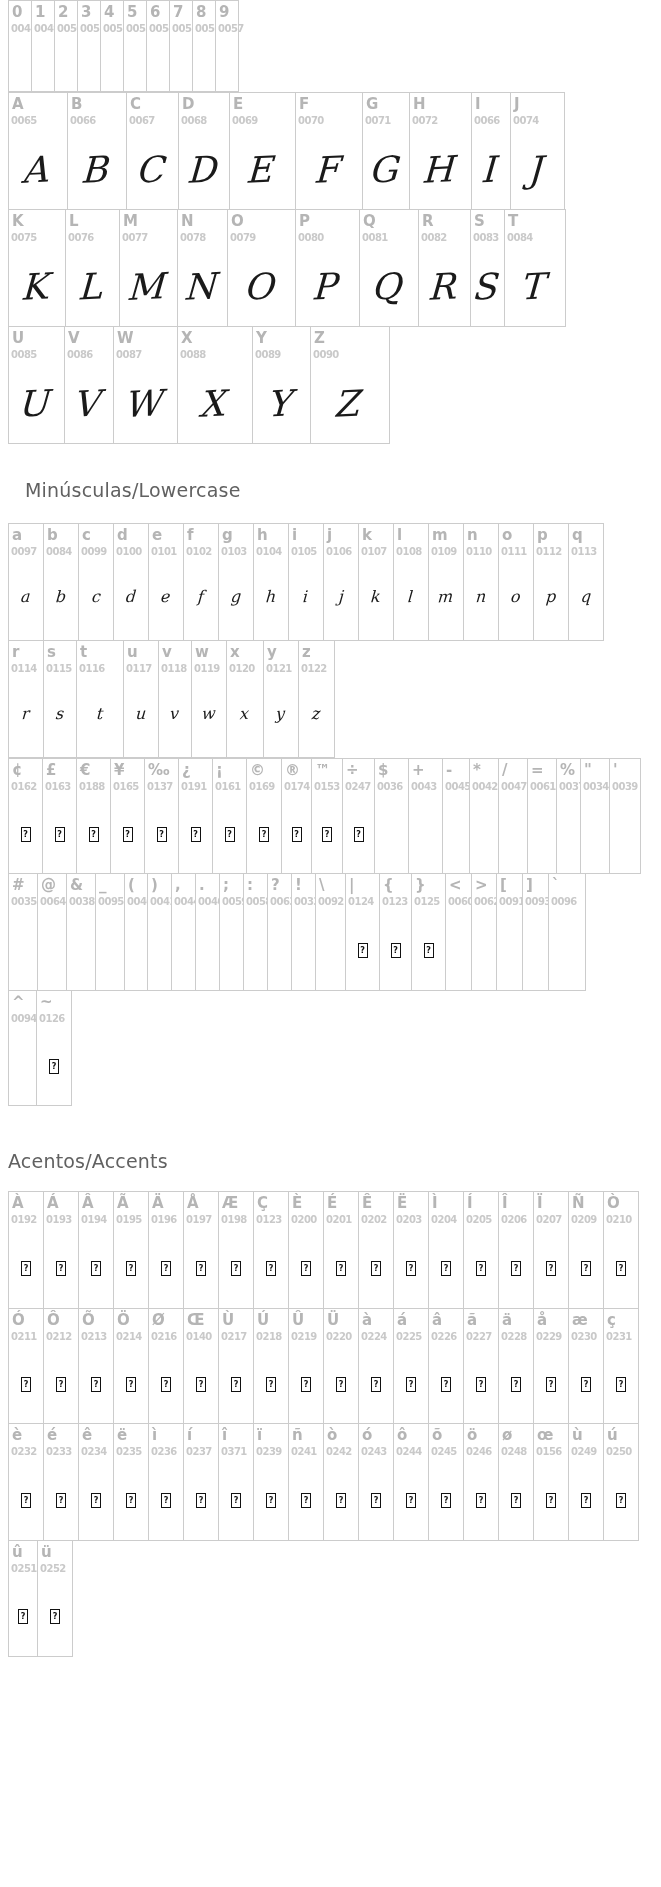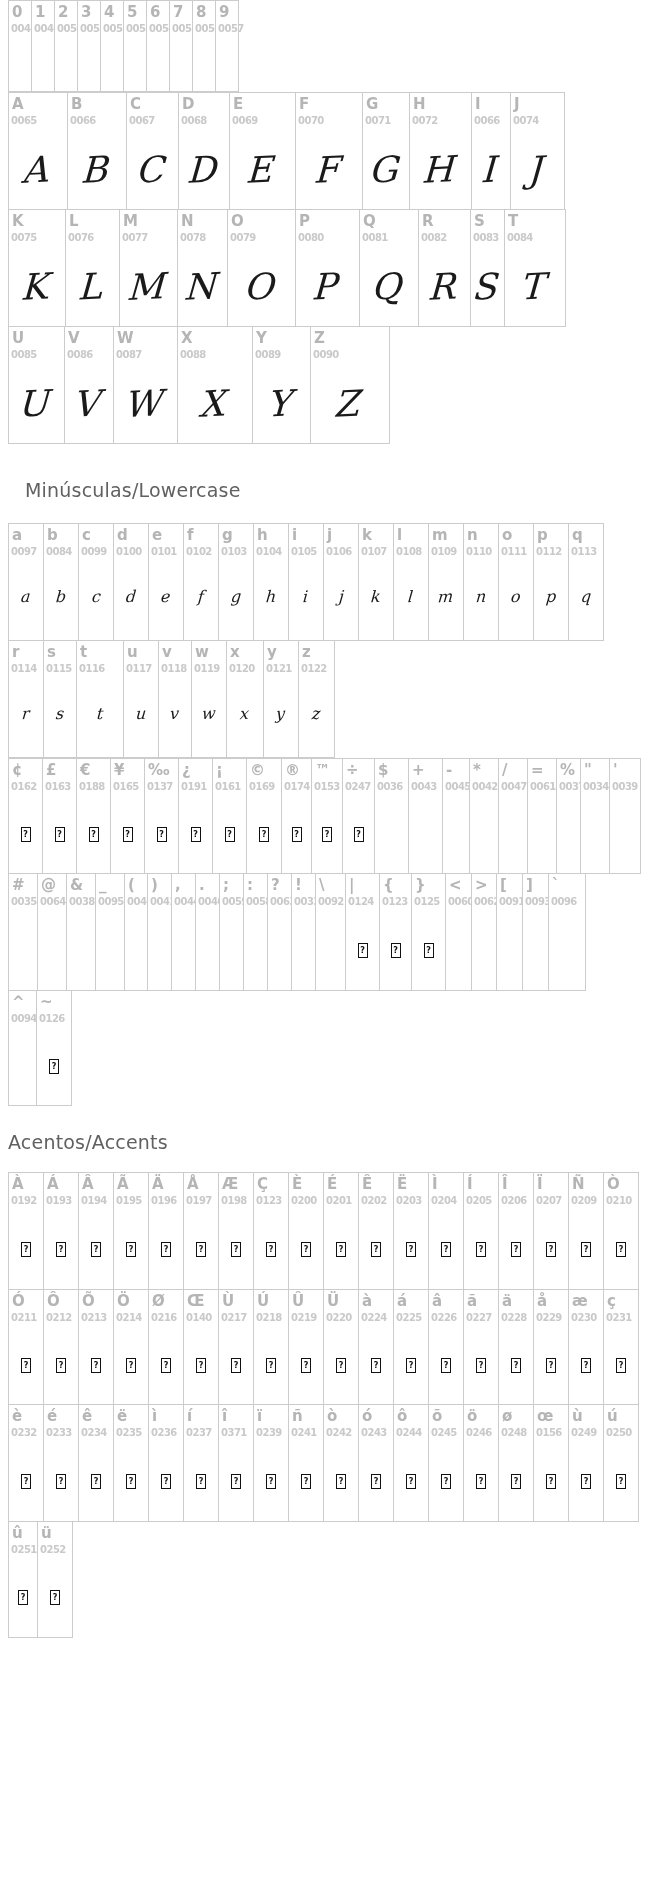--- a/index.html
+++ b/index.html
@@ -739,21 +739,21 @@
             <div class="ch">~</div>
             <div class="code">0126</div>
             <div class="glyph-area">
               <span class="tofu">?</span>
             </div>
           </div>
         </div>
       </div>
     </div>
     <div class="section">
-      <h2 class="section-title" style="margin: 25px 0px 18px;">Acentos/Accents</h2>
+      <h2 class="section-title" style="margin: 44px 0px 18px;">Acentos/Accents</h2>
       <div class="tbl">
         <div class="row">
           <div class="cell" style="width: 36px; height: 118px;">
             <div class="ch">À</div>
             <div class="code">0192</div>
             <div class="glyph-area">
               <span class="tofu">?</span>
             </div>
           </div>
           <div class="cell" style="width: 36px; height: 118px;">

